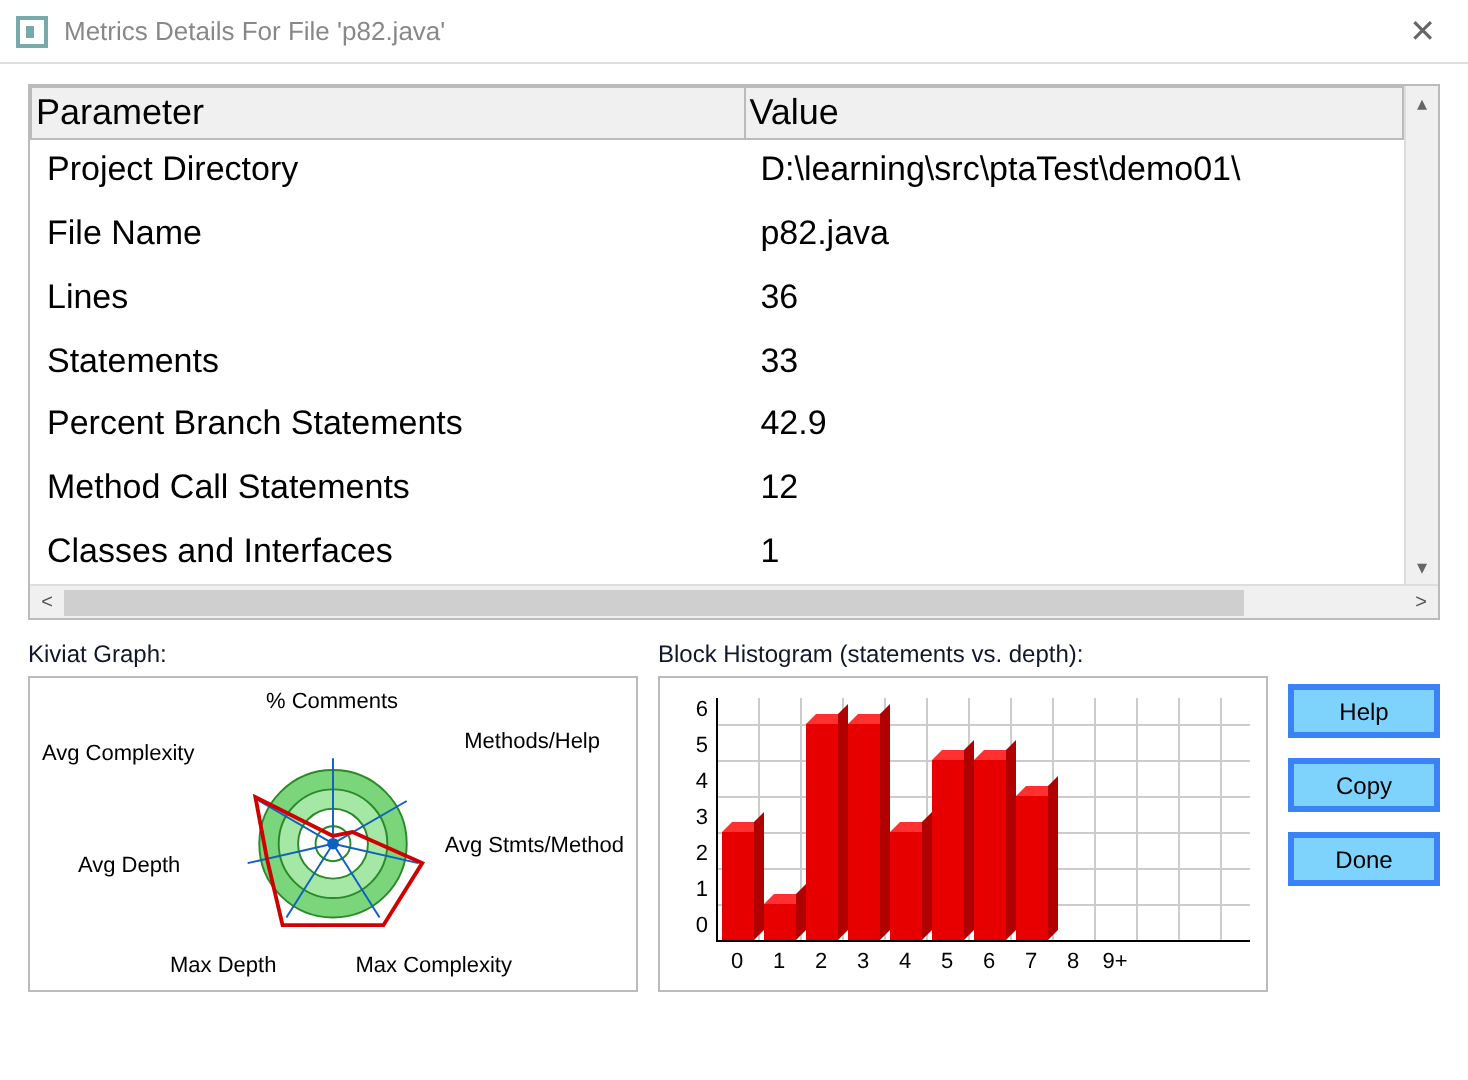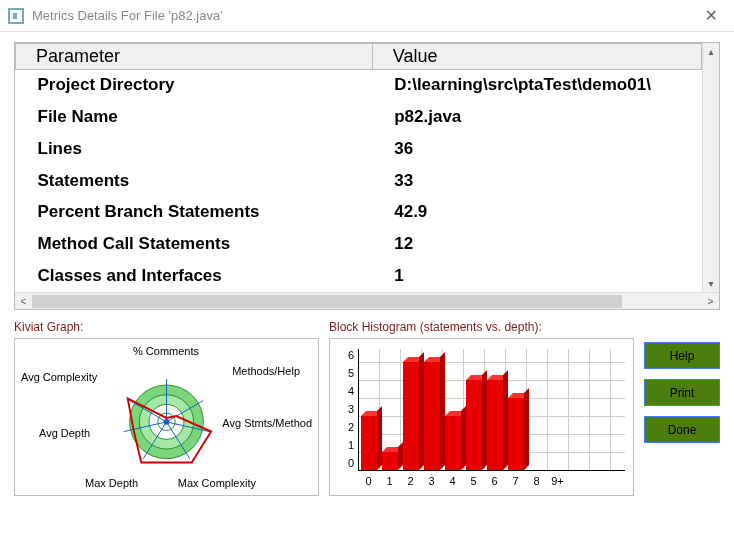--- a/index.html
+++ b/index.html
@@ -57,29 +57,28 @@
     flex: 1;
     border-collapse: collapse;
     width: 100%;
     font-size: 17px;
     color: #000;
   }
   .tbl th {
     text-align: left;
     font-weight: normal;
     font-size: 18px;
-    padding: 2px 20px;
+    padding: 2px 2px;
     background: #f0f0f0;
     border: 1px solid #bbb;
   }
   .tbl td {
-    padding: 0px 22px;
+    padding: 0px 8px;
     line-height: 1.35;
     white-space: nowrap;
-    font-weight: bold;
   }
   .tbl td:first-child { width: 52%; }
   .vscroll {
     width: 17px;
     background: #f0f0f0;
     border-left: 1px solid #ddd;
     position: relative;
   }
   .vscroll .up, .vscroll .down {
     height: 17px;
@@ -105,35 +104,35 @@
   .row-cut td { overflow: hidden; }
   .panels {
     display: flex;
     margin-top: 10px;
     gap: 10px;
   }
   .panel-left, .panel-mid { flex: 1; }
   .panel-right { width: 76px; display:flex; flex-direction:column; gap:10px; padding-top: 22px;}
   .panel-label {
     font-size: 12px;
-    color: #7f1d1d;
+    color: #0f172a;
     margin-bottom: 4px;
   }
   .panel-box {
     border: 1px solid #bbb;
     height: 158px;
     padding: 6px;
     position: relative;
     font-size: 11px;
     color: #000;
   }
   .btn {
     height: 27px;
-    border: 1px solid #3b82f6;
-    background: #4d7c0f;
+    border: 3px solid #3b82f6;
+    background: #7dd3fc;
     font-size: 12px;
     cursor: pointer;
     display:flex; align-items:center; justify-content:center;
   }
   
   .klabel { position:absolute; font-size:11px; white-space:nowrap; }
   
   .hist-area {
     position: absolute;
     left: 28px; right: 8px; top: 10px; bottom: 24px;
@@ -303,17 +302,17 @@
             <span>6</span>
             <span>7</span>
             <span>8</span>
             <span>9+</span>
           </div>
       </div>
     </div>
 
     <div class="panel-right">
       <div class="btn">Help</div>
-      <div class="btn">Print</div>
+      <div class="btn">Copy</div>
       <div class="btn">Done</div>
     </div>
   </div>
 </div>
 
 </body></html>

